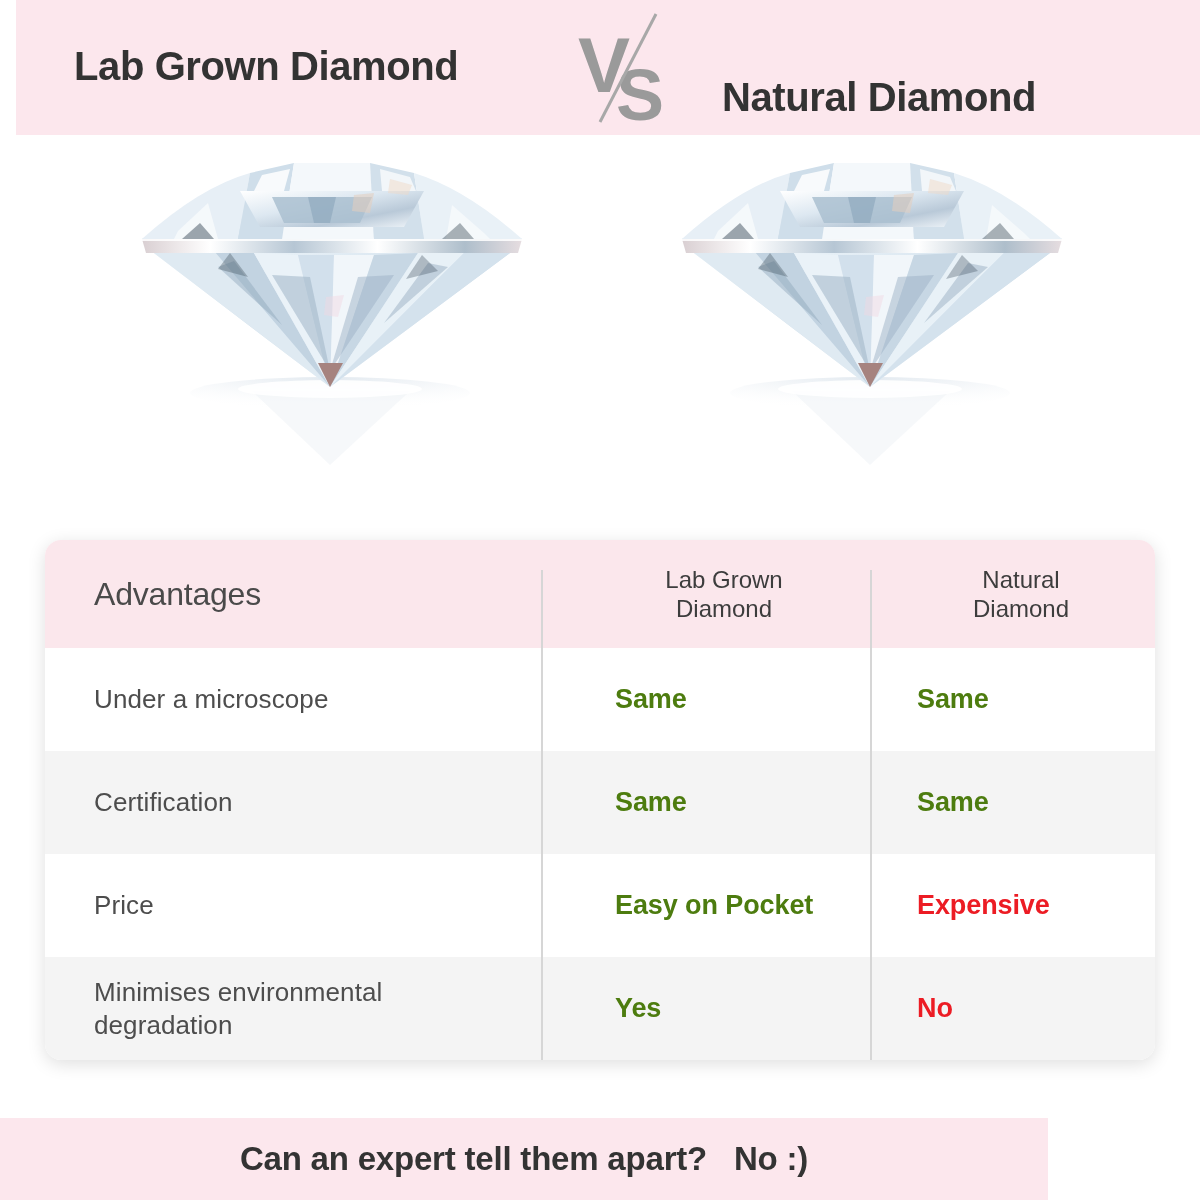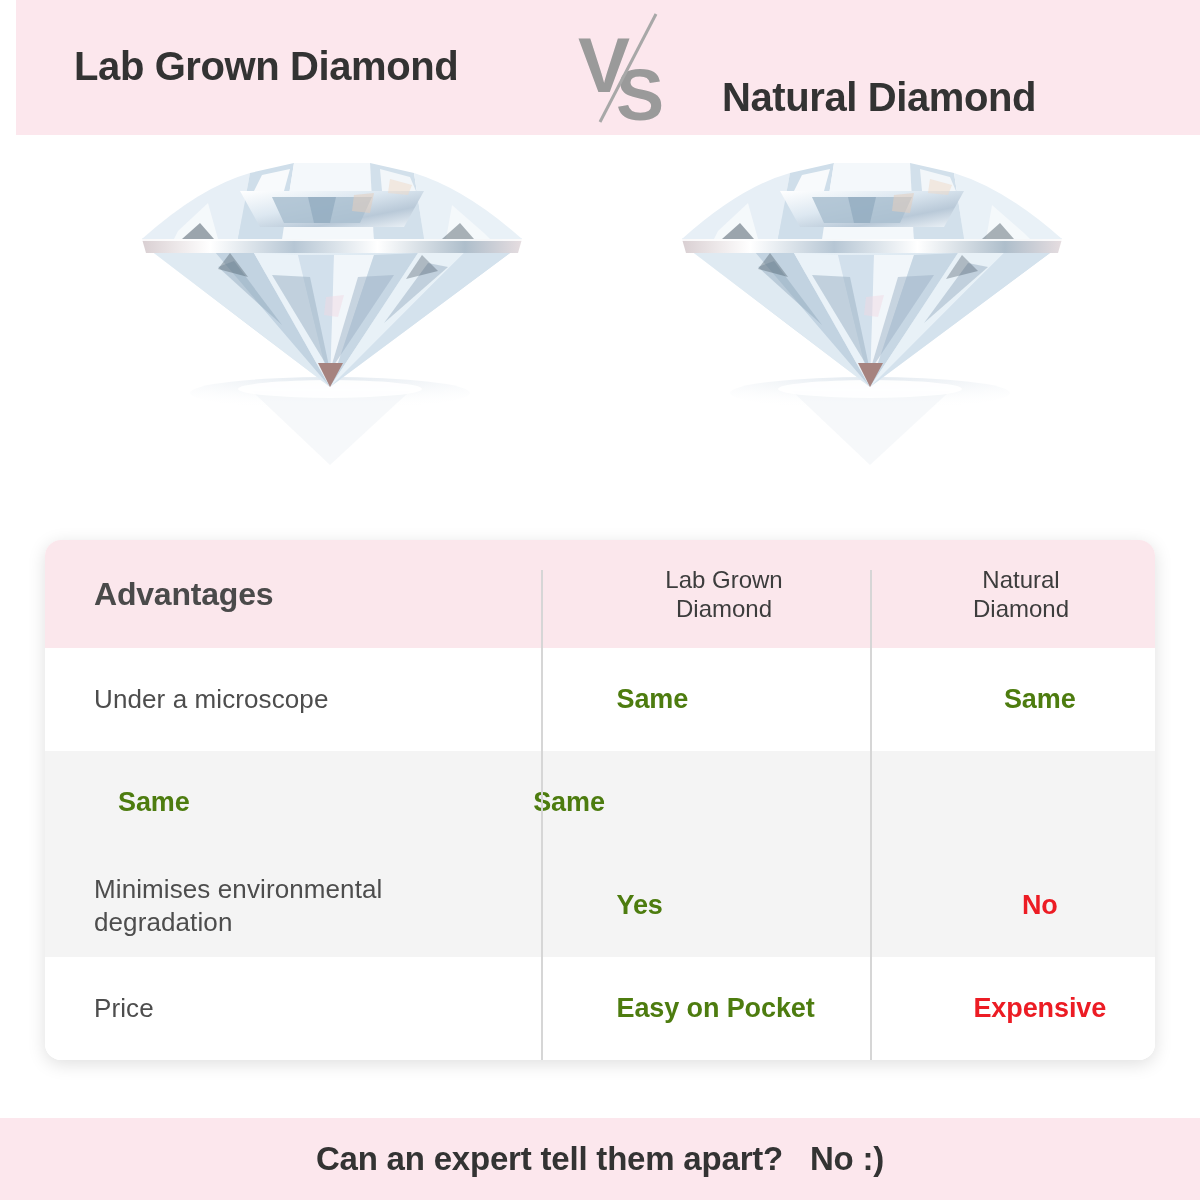--- a/index.html
+++ b/index.html
@@ -110,21 +110,20 @@
     width: 100%;
     box-sizing: border-box;
   }
   .trow.head {
     height: 108px;
     background: #fbe7ec;
   }
   .trow.body {
     height: 103px;
     background: #ffffff;
-    gap: 35px;
   }
   .trow.body.alt {
     background: #f4f4f4;
   }
   .cell {
     box-sizing: border-box;
     display: flex;
     align-items: center;
   }
   .cell.c0 {
@@ -134,26 +133,25 @@
   }
   .cell.c1 {
     width: 329px;
     padding-left: 73px;
     padding-right: 10px;
   }
   .cell.c2 {
     width: 284px;
     padding-left: 46px;
     padding-right: 10px;
-    justify-content: center;
   }
 
   .head-title {
     font-size: 32px;
-    font-weight: bold;
+    font-weight: normal;
     color: #4a4a4a;
     letter-spacing: -0.2px;
   }
   .head-sub {
     font-size: 24px;
     font-weight: normal;
     color: #3d3d3d;
     line-height: 1.22;
     text-align: center;
     width: 100%;
@@ -185,21 +183,21 @@
     height: 490px;
   }
   .vdiv.v1 { left: 496px; }
   .vdiv.v2 { left: 825px; }
 
   
   .footer-band {
     position: absolute;
     left: 0;
     top: 1118px;
-    width: 1200px;
+    width: 1048px;
     height: 82px;
     background: #fce7ed;
     display: flex;
     align-items: center;
     justify-content: center;
   }
   .footer-text {
     font-size: 33px;
     font-weight: bold;
     color: #333333;
@@ -422,55 +420,58 @@
         </div>
         <div class="cell c1">
           <span class="value-text good">Same</span>
         </div>
         <div class="cell c2">
           <span class="value-text good">Same</span>
         </div>
       </div>
 
       <div class="trow body alt">
+        <div class="cell c0">
+          <span class="label-text">Certification</span>
+        </div>
         <div class="cell c1">
           <span class="value-text good">Same</span>
         </div>
         <div class="cell c2">
           <span class="value-text good">Same</span>
+        </div>
+      </div>
+
+      <div class="trow body">
+        <div class="cell c0">
+          <span class="label-text">Price</span>
+        </div>
+        <div class="cell c1">
+          <span class="value-text good">Easy on Pocket</span>
+        </div>
+        <div class="cell c2">
+          <span class="value-text bad">Expensive</span>
         </div>
       </div>
 
       <div class="trow body alt">
         <div class="cell c0">
           <span class="label-text">
             <span>Minimises environmental</span><br>
             <span>degradation</span>
           </span>
         </div>
         <div class="cell c1">
           <span class="value-text good">Yes</span>
         </div>
         <div class="cell c2">
           <span class="value-text bad">No</span>
         </div>
       </div>
 
-      <div class="trow body">
-        <div class="cell c0">
-          <span class="label-text">Price</span>
-        </div>
-        <div class="cell c1">
-          <span class="value-text good">Easy on Pocket</span>
-        </div>
-        <div class="cell c2">
-          <span class="value-text bad">Expensive</span>
-        </div>
-      </div>
-
       <div class="vdiv v1"></div>
       <div class="vdiv v2"></div>
     </div>
   </div>
 
   <div class="footer-band">
     <div class="footer-text">Can an expert tell them apart?   No :)</div>
   </div>
 
 </div>

